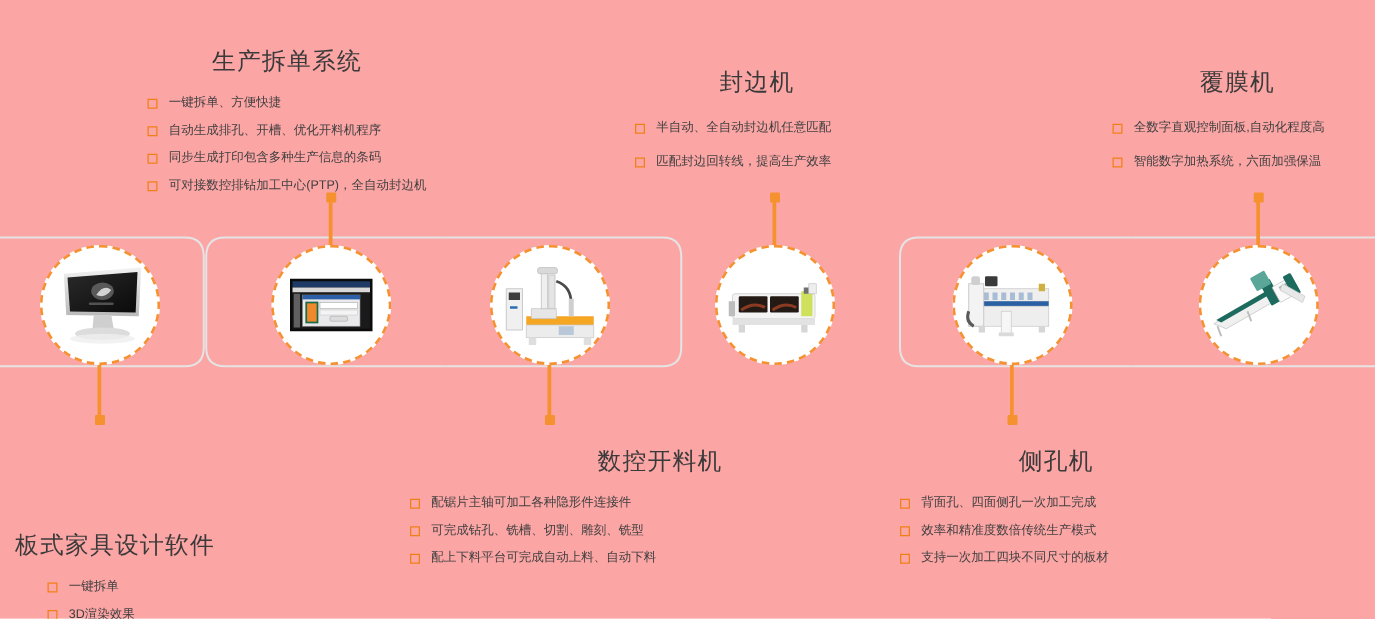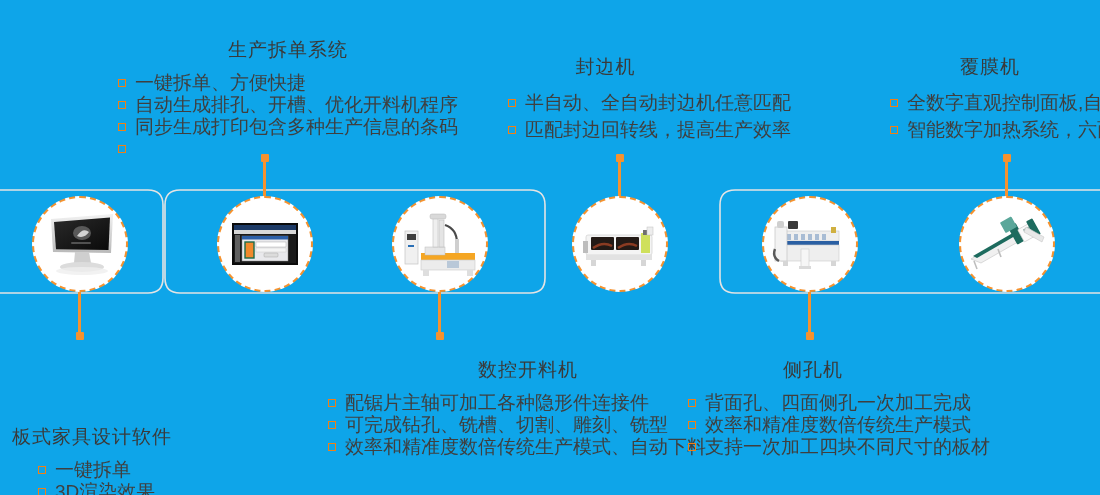--- a/index.html
+++ b/index.html
@@ -6,42 +6,42 @@
   * { box-sizing: border-box; margin: 0; padding: 0; }
   html, body {
     width: 1100px; height: 495px;
     background: #ffffff;
     font-family: "Liberation Sans", "DejaVu Sans", sans-serif;
     overflow: hidden;
   }
   #stage {
     position: relative;
     width: 1100px; height: 495px;
-    background: #0ea5e9;
+    background: #fca5a5;
   }
 
   
   .bands { position: absolute; inset: 0; z-index: 1; pointer-events: none; }
 
   
   .block { position: absolute; z-index: 5; }
   .block-title {
     font-size: 19px;
     color: #3a3a3a;
     font-weight: 400;
     letter-spacing: 1px;
     white-space: nowrap;
     line-height: 1.3;
   }
   .block-title.center { text-align: center; }
   .bullets { list-style: none; margin-top: 9px; }
   .bullets li {
     position: relative;
     padding-left: 17px;
-    font-size: 19px;
+    font-size: 10px;
     line-height: 22px;
     color: #3f3f3f;
     white-space: nowrap;
   }
   .bullets.loose li { line-height: 27px; }
   .bullets li .sq {
     position: absolute;
     left: 0; top: 7px;
     width: 8px; height: 8px;
     border: 1px solid #f08016;
@@ -228,21 +228,21 @@
     <path d="M30 40 L33 48" stroke="#bdbdbd" stroke-width="1.6"></path>
   </svg>
 </div>
 
 <div class="block" style="left:118px; top:38px;">
   <div class="block-title center">生产拆单系统</div>
   <ul class="bullets">
     <li><span class="sq"></span><span>一键拆单、方便快捷</span></li>
     <li><span class="sq"></span><span>自动生成排孔、开槽、优化开料机程序</span></li>
     <li><span class="sq"></span><span>同步生成打印包含多种生产信息的条码</span></li>
-    <li><span class="sq"></span></li>
+    <li><span class="sq"></span><span>可对接数控排钻加工中心(PTP)，全自动封边机</span></li>
   </ul>
 </div>
 
 <div class="block" style="left:508px; top:55px;">
   <div class="block-title center" style="width:195px;">封边机</div>
   <ul class="bullets loose">
     <li><span class="sq"></span><span>半自动、全自动封边机任意匹配</span></li>
     <li><span class="sq"></span><span>匹配封边回转线，提高生产效率</span></li>
   </ul>
 </div>
@@ -262,25 +262,25 @@
     <li><span class="sq"></span><span>3D渲染效果</span></li>
     <li><span class="sq"></span><span>模块化软件</span></li>
   </ul>
 </div>
 
 <div class="block" style="left:328px; top:358px;">
   <div class="block-title center" style="width:250px;text-align:right;">数控开料机</div>
   <ul class="bullets">
     <li><span class="sq"></span><span>配锯片主轴可加工各种隐形件连接件</span></li>
     <li><span class="sq"></span><span>可完成钻孔、铣槽、切割、雕刻、铣型</span></li>
-    <li><span class="sq"></span><span>效率和精准度数倍传统生产模式、自动下料</span></li>
-  </ul>
-</div>
-
-<div class="block" style="left:688px; top:358px;">
+    <li><span class="sq"></span><span>配上下料平台可完成自动上料、自动下料</span></li>
+  </ul>
+</div>
+
+<div class="block" style="left:720px; top:358px;">
   <div class="block-title center" style="width:250px;">侧孔机</div>
   <ul class="bullets">
     <li><span class="sq"></span><span>背面孔、四面侧孔一次加工完成</span></li>
     <li><span class="sq"></span><span>效率和精准度数倍传统生产模式</span></li>
     <li><span class="sq"></span><span>支持一次加工四块不同尺寸的板材</span></li>
   </ul>
 </div>
 
 </div>
 

